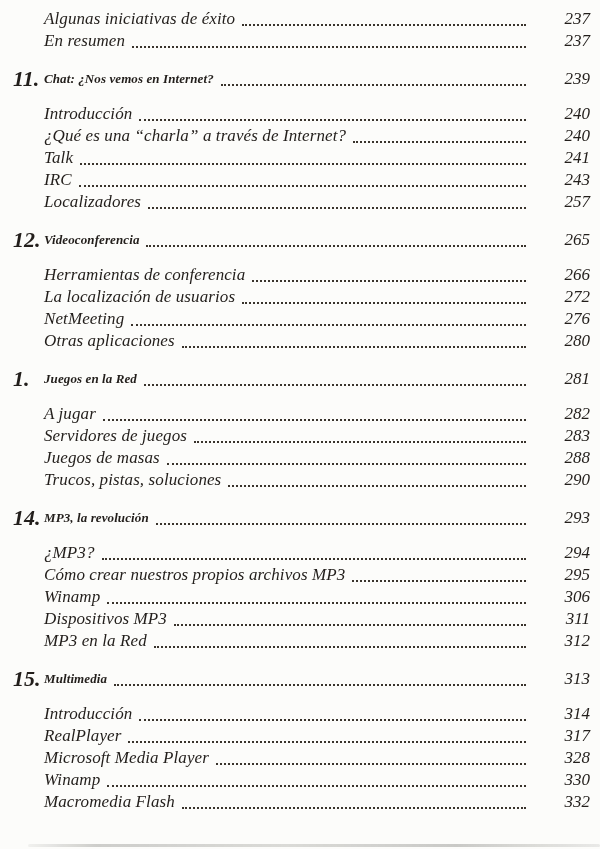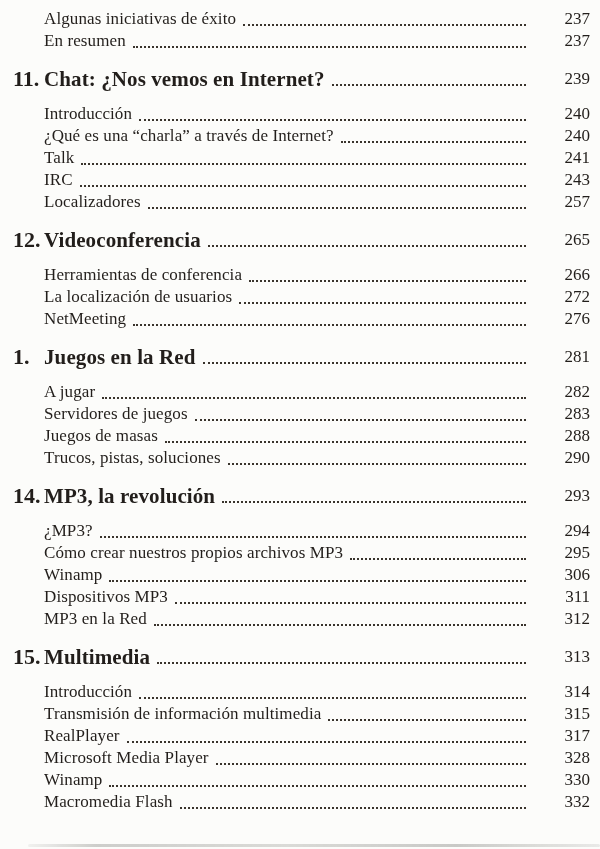--- a/index.html
+++ b/index.html
@@ -19,41 +19,42 @@
     position: absolute;
     inset: 0;
     padding: 8px 10px 0 13px;
     box-sizing: border-box;
   }
   .row {
     display: flex;
     align-items: flex-start;
     line-height: 22px;
     font-size: 17px;
+    font-style: italic;
   }
   .row.entry {
     padding-left: 31px;
   }
   .row.chapter {
     margin-top: 16px;
     margin-bottom: 13px;
   }
   .num {
     flex: none;
     width: 31px;
     font-weight: bold;
     font-size: 22px;
   }
   .title {
     white-space: nowrap;
     letter-spacing: 0.1px;
   }
   .row.chapter .title {
     font-weight: bold;
-    font-size: 21px;
+    font-size: 13px;
   }
   .dots {
     flex: 1;
     align-self: flex-end;
     min-width: 18px;
     margin: 0 5px 4px 7px;
     border-bottom: 2px dotted #39332c;
   }
   .pagenum {
     flex: none;
@@ -136,20 +137,25 @@
     <div class="row entry">
       <span class="title">La localización de usuarios</span>
       <span class="dots" style="border-bottom-color: rgb(57, 51, 44);"></span>
       <span class="pagenum">272</span>
     </div>
     <div class="row entry">
       <span class="title">NetMeeting</span>
       <span class="dots" style="border-bottom-color: rgb(57, 51, 44);"></span>
       <span class="pagenum">276</span>
     </div>
+    <div class="row entry">
+      <span class="title">Otras aplicaciones</span>
+      <span class="dots" style="border-bottom-color: rgb(57, 51, 44);"></span>
+      <span class="pagenum">280</span>
+    </div>
     <div class="row chapter">
       <span class="num">1.</span>
       <span class="title">Juegos en la Red</span>
       <span class="dots" style="border-bottom-color: rgb(57, 51, 44);"></span>
       <span class="pagenum">281</span>
     </div>
     <div class="row entry">
       <span class="title">A jugar</span>
       <span class="dots" style="border-bottom-color: rgb(57, 51, 44);"></span>
       <span class="pagenum">282</span>
@@ -203,25 +209,20 @@
     <div class="row chapter">
       <span class="num">15.</span>
       <span class="title">Multimedia</span>
       <span class="dots" style="border-bottom-color: rgb(57, 51, 44);"></span>
       <span class="pagenum">313</span>
     </div>
     <div class="row entry">
       <span class="title">Introducción</span>
       <span class="dots" style="border-bottom-color: rgb(57, 51, 44);"></span>
       <span class="pagenum">314</span>
-    </div>
-    <div class="row entry">
-      <span class="title">Transmisión de información multimedia</span>
-      <span class="dots" style="border-bottom-color: rgb(57, 51, 44);"></span>
-      <span class="pagenum">315</span>
     </div>
     <div class="row entry">
       <span class="title">RealPlayer</span>
       <span class="dots" style="border-bottom-color: rgb(57, 51, 44);"></span>
       <span class="pagenum">317</span>
     </div>
     <div class="row entry">
       <span class="title">Microsoft Media Player</span>
       <span class="dots" style="border-bottom-color: rgb(57, 51, 44);"></span>
       <span class="pagenum">328</span>

